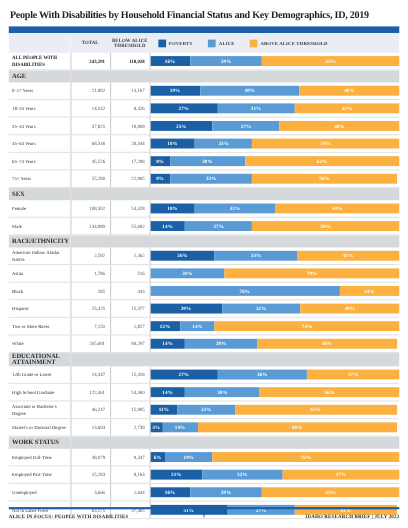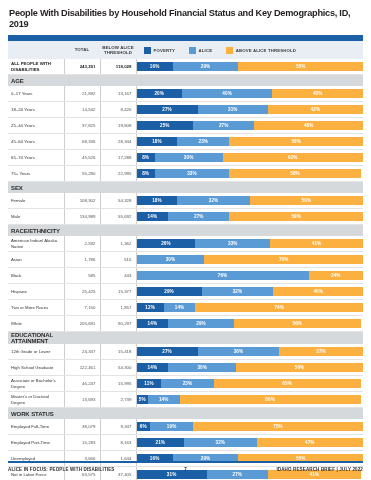--- a/index.html
+++ b/index.html
@@ -1,21 +1,21 @@
 <!DOCTYPE html>
 <html><head>
 <meta charset="utf-8">
 <style>
   html,body{margin:0;padding:0;}
   body{
     width:371px;height:480px;background:#ffffff;
     font-family:"Liberation Sans", sans-serif;
     color:#231f20; overflow:hidden;
   }
-  .page{width:371px;height:480px;position:relative;box-sizing:border-box;padding:6px 8px 0 8px;}
+  .page{width:371px;height:480px;position:relative;box-sizing:border-box;padding:6px 8px 0 8px;font-family:Liberation Serif, serif;}
 
   
   .title{
     font-size:9.2px;font-weight:bold;letter-spacing:-0.25px;
     line-height:11px;color:#231f20;margin:2px 0 5px 1px;
     font-stretch:condensed;
   }
 
   
   table.chart{border-collapse:collapse;width:355px;table-layout:fixed;}

